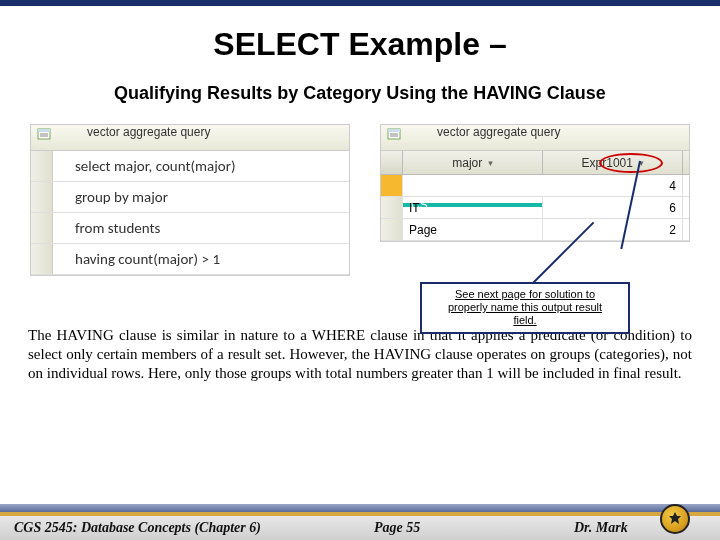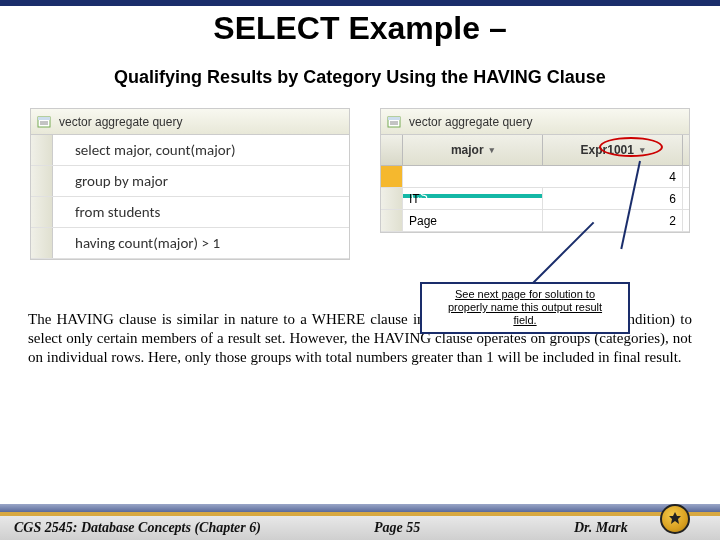--- a/index.html
+++ b/index.html
@@ -12,21 +12,21 @@
     overflow: hidden;
   }
   .top-bar {
     height: 6px;
     background: #1a2d6b;
   }
   .title {
     text-align: center;
     font-size: 32px;
     font-family: Arial, sans-serif;
-    margin-top: 4px;
+    margin-top: 20px;
     color: #000;
   }
   .subtitle {
     text-align: center;
     font-size: 18px;
     font-family: Arial, sans-serif;
     margin-top: 20px;
     color: #000;
   }
   .screenshots {
@@ -41,27 +41,27 @@
     background: #f5f5f5;
   }
   .right-shot {
     width: 310px;
     border: 1px solid #ccc;
     background: #f5f5f5;
     position: relative;
   }
   .titlebar {
     display: flex;
-    align-items: center;
     background: linear-gradient(#f8f8f0, #e8e8d8);
     border-bottom: 1px solid #ccc;
     height: 26px;
     padding: 0 4px;
     font-size: 12px;
     color: #333;
+    gap: 28px;
   }
   .db-icon {
     width: 18px;
     height: 18px;
     margin-right: 6px;
     display: inline-flex;
     align-items: center;
     justify-content: center;
   }
   .db-icon svg { width: 16px; height: 16px; }
@@ -79,23 +79,22 @@
     flex: 1;
     padding: 6px 22px;
     font-family: Calibri, Arial, sans-serif;
     font-size: 15px;
     color: #333;
   }
   .result-header {
     display: flex;
     background: linear-gradient(#f0f0e8, #e0e0d0);
     border-bottom: 1px solid #bbb;
-    height: 31px;
+    height: 24px;
     font-size: 12px;
-    font-weight: bold;
   }
   .result-header .cell {
     border-right: 1px solid #bbb;
     display: flex;
     align-items: center;
     justify-content: center;
     color: #333;
     position: relative;
   }
   .rh-gutter { width: 22px; background: linear-gradient(#f0f0e8,#d8d8c8); }

